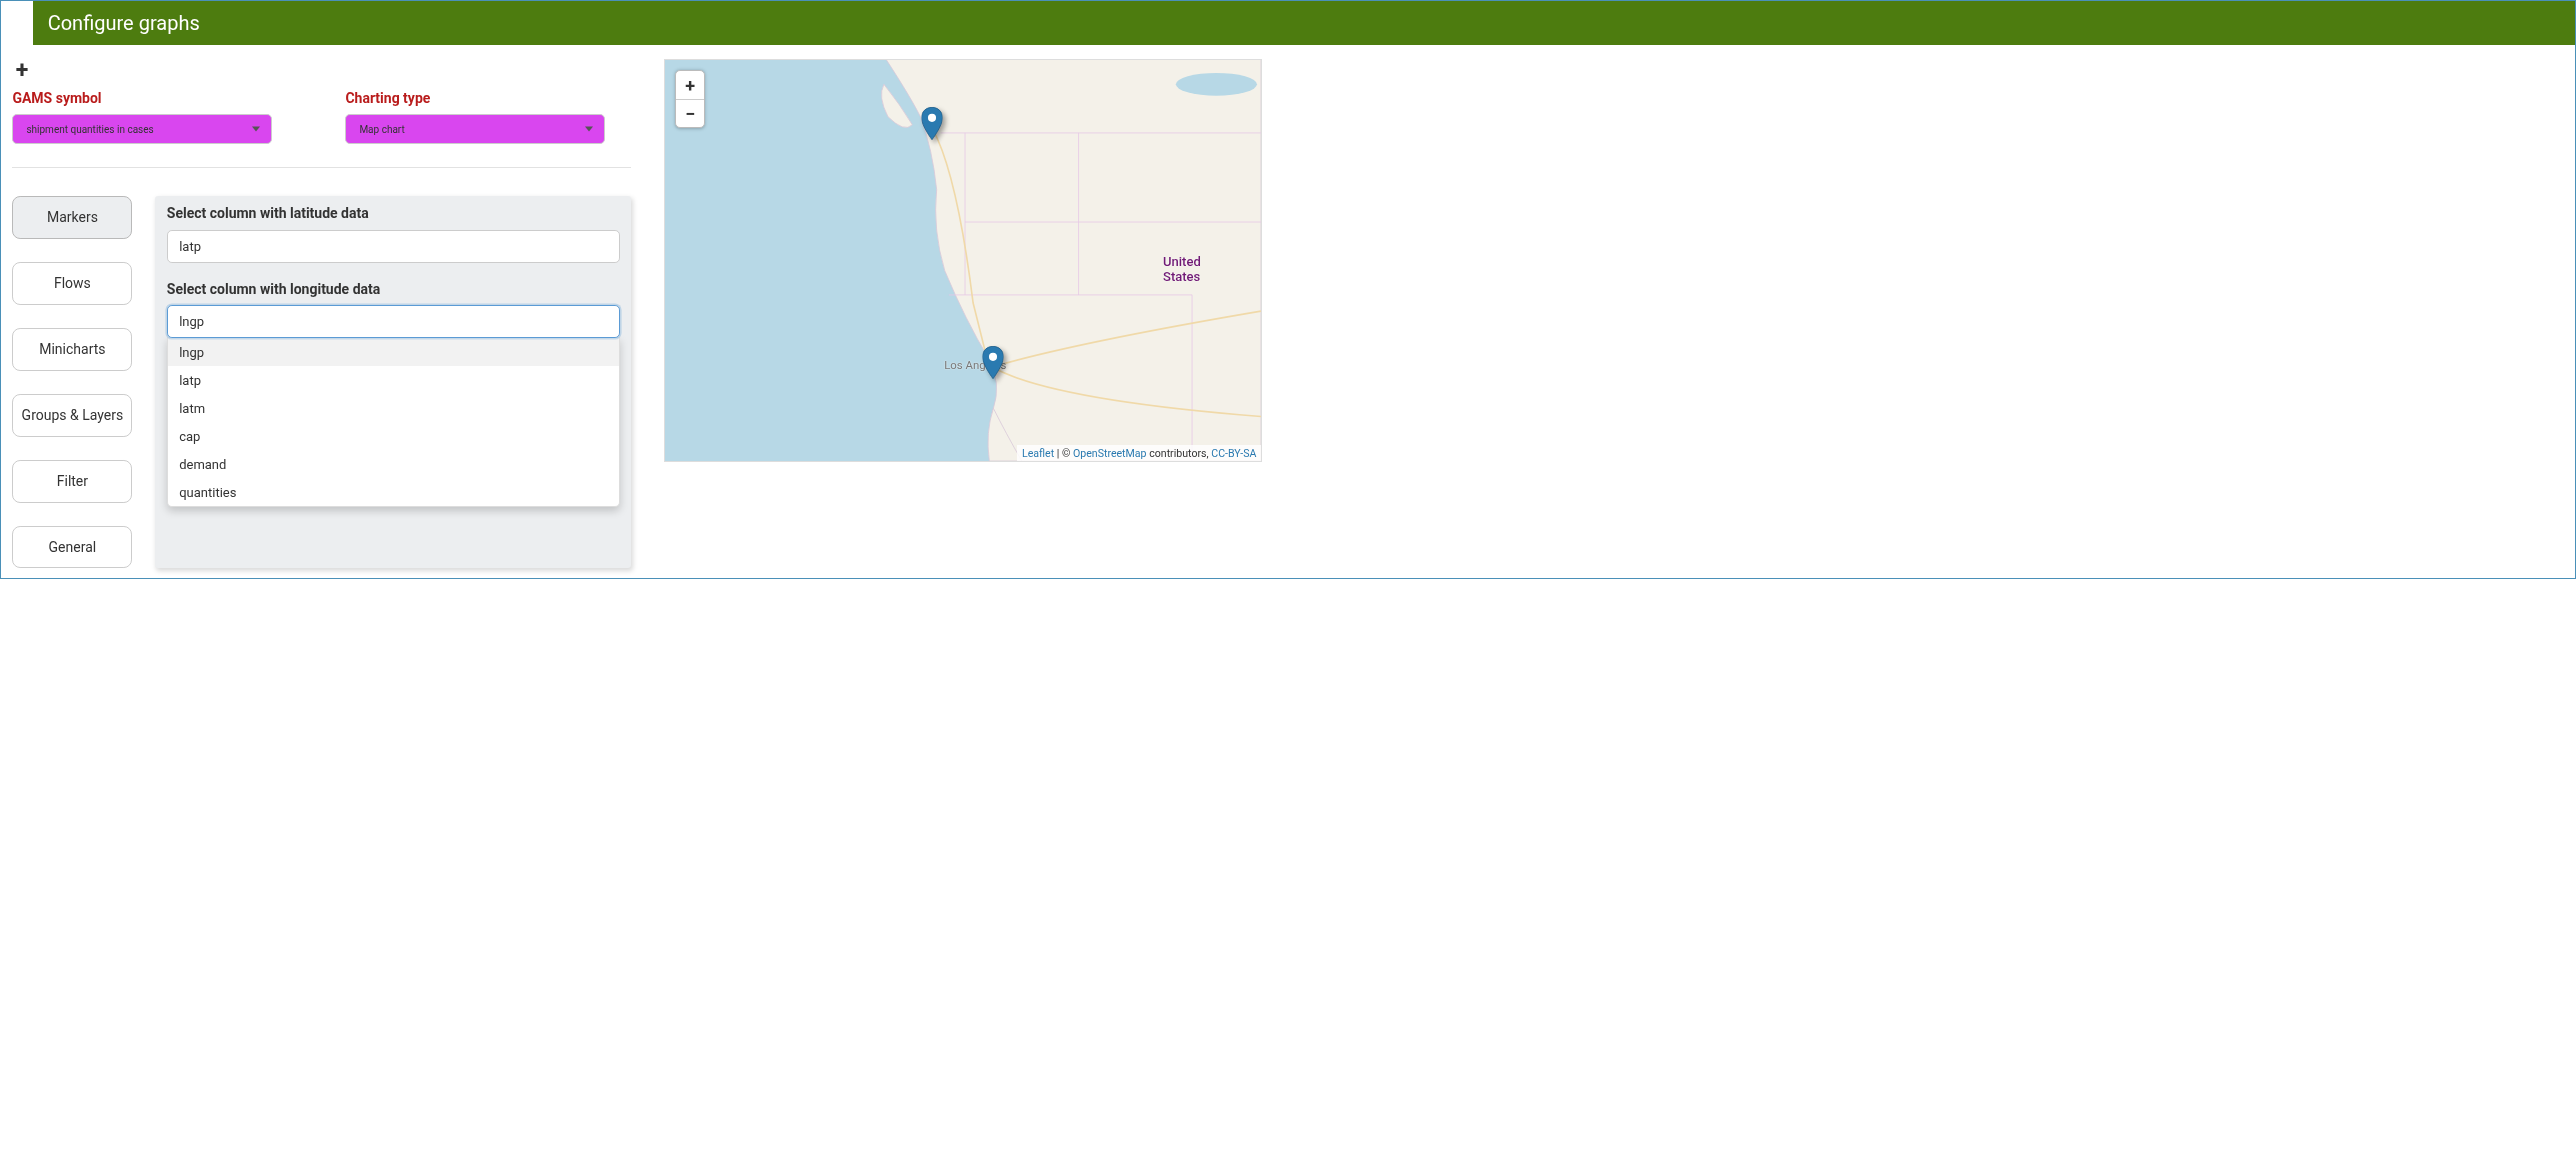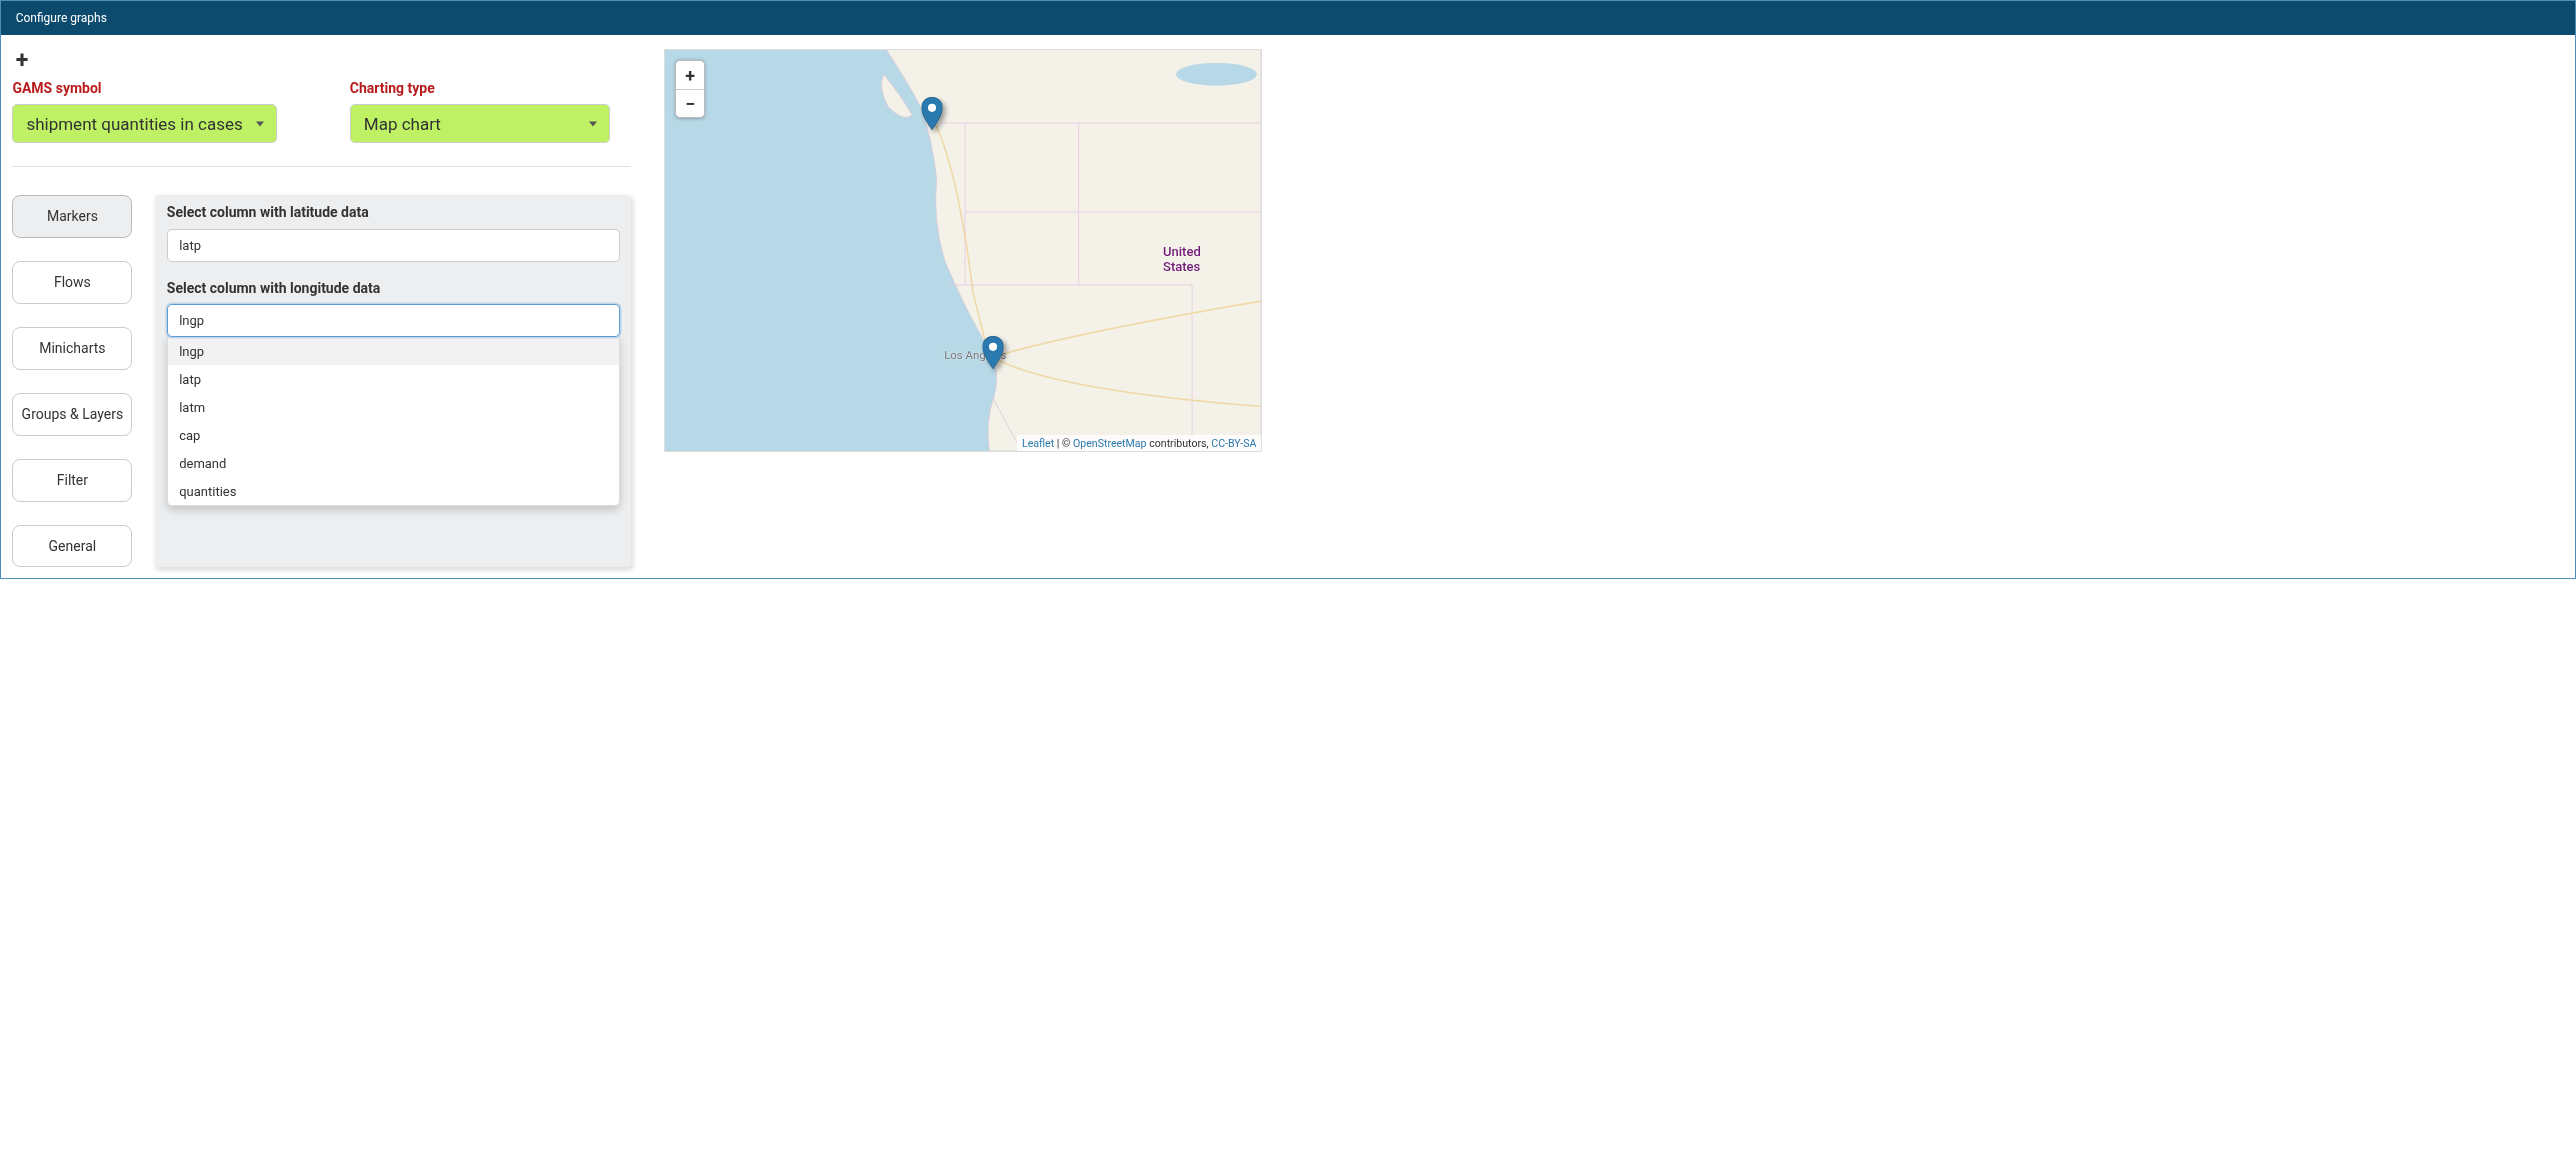--- a/index.html
+++ b/index.html
@@ -8,25 +8,26 @@
     background: #fff;
     color: #333;
     font-size: 13px;
   }
   .outer {
     border: 1.6px solid #4a90b8;
     min-height: 579px;
     position: relative;
   }
   .header-bar {
-    background: #0c4a6e;
+    background: #4d7c0f;
     color: #fff;
     padding: 9.8px 14.7px;
-    font-size: 12px;
+    font-size: 20px;
     font-weight: 400;
+    margin-left: 32px;
   }
   .content {
     display: flex;
     padding: 14.7px 11.4px 0 11.4px;
     gap: 33px;
   }
   .left-col {
     flex: 0 0 619px;
   }
   .right-col {
@@ -50,24 +51,24 @@
     font-size: 14px;
     color: #b91c1c;
     margin-bottom: 8.1px;
     display: block;
   }
   .select-box {
     border: 0.8px solid #ccc;
     border-radius: 4.9px;
     padding: 8.1px 33px 8.1px 13px;
     min-width: 260px;
-    font-size: 17px;
+    font-size: 10px;
     position: relative;
     cursor: pointer;
-    background: #bef264;
+    background: #d946ef;
     color: #333;
   }
   .select-box .chev {
     position: absolute;
     right: 11.4px;
     top: 50%;
     transform: translateY(-50%);
     width: 0; height: 0;
     border-left: 4.9px solid transparent;
     border-right: 4.9px solid transparent;

